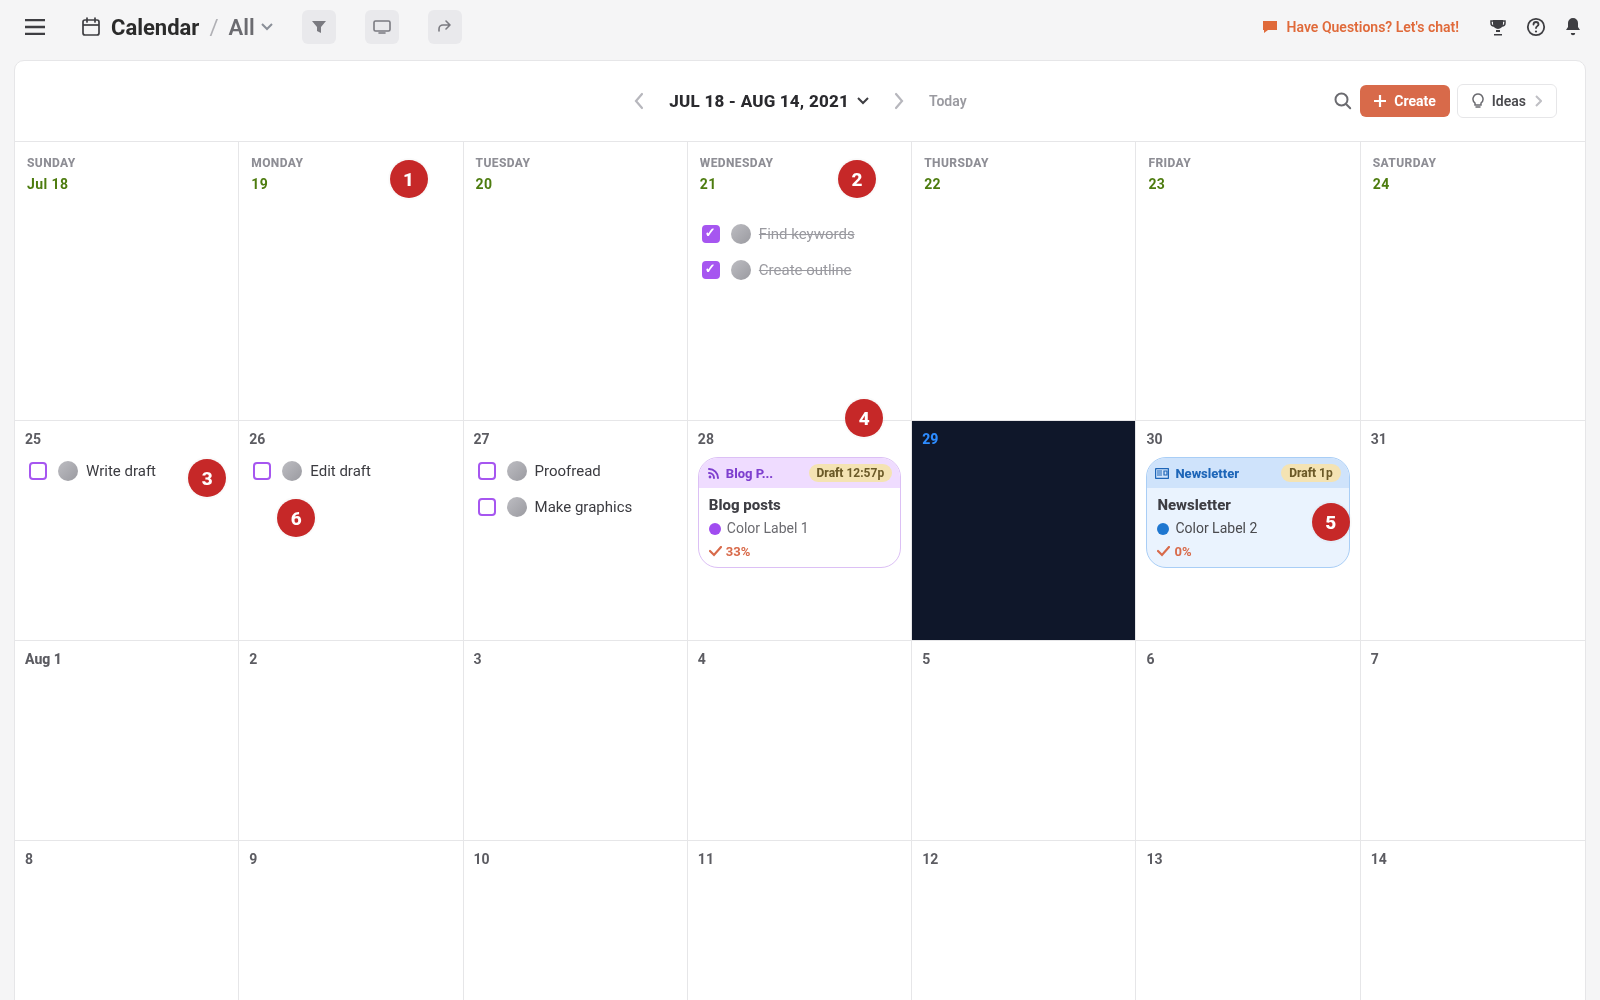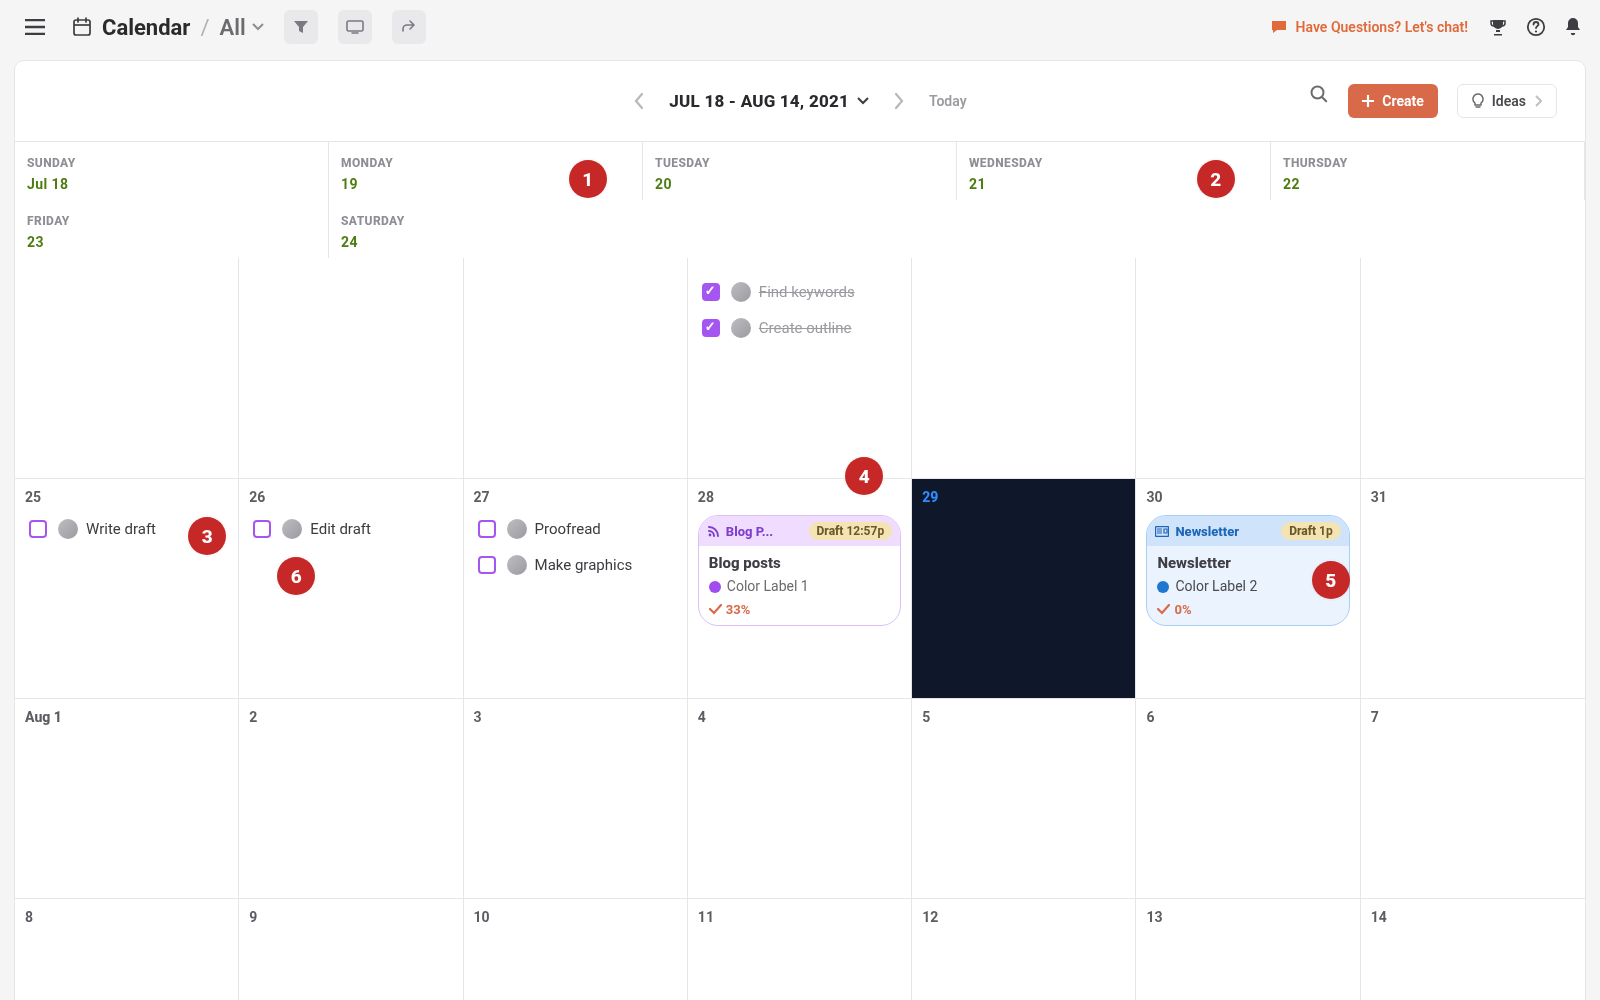--- a/index.html
+++ b/index.html
@@ -13,44 +13,44 @@
     --purple:#a656f0;
     --blue:#2d8cff;
     --yellow:#f4e3b3;
     --soft-purple:#efdcff;
     --soft-blue:#cfe3fb;
     --badge-red:#c62828;
   }
   *{box-sizing:border-box;font-family:-apple-system,BlinkMacSystemFont,"Segoe UI",Roboto,Helvetica,Arial,sans-serif}
   body{margin:0;background:var(--bg);color:var(--text);font-size:14px;padding:0 4px}
   
-  .topbar{display:flex;align-items:center;gap:20px;padding:10px 14px}
+  .topbar{display:flex;align-items:center;gap:29px;padding:10px 14px}
   .icon-btn{width:34px;height:34px;display:inline-flex;align-items:center;justify-content:center;border-radius:6px;color:#555}
   .icon-btn.boxed{background:#e9e9ec}
   .breadcrumb{display:flex;align-items:center;gap:10px;font-size:22px;font-weight:700;color:#2b2b2b}
   .breadcrumb .slash{color:#b0b0b5;font-weight:400}
   .crumb-view{color:#6b6b70;font-weight:600;display:flex;align-items:center;gap:6px}
   .spacer{flex:1}
   .chat-link{color:#e06a3a;font-weight:600;display:flex;align-items:center;gap:8px}
   .top-right{display:flex;align-items:center;gap:18px;color:#3e3e42}
   
   .cal-frame{margin:6px 10px 20px;background:var(--bg-page);border:1px solid var(--border);border-radius:10px;overflow:hidden}
   .cal-header{display:flex;align-items:center;gap:12px;padding:14px 18px;border-bottom:1px solid var(--border)}
   .range-nav{display:flex;align-items:center;gap:24px;margin:16px auto}
   .range-text{font-weight:800;font-size:17px;letter-spacing:.2px;color:#2a2a2e;display:flex;align-items:center;gap:8px}
   .chev{color:#b7b7bd;font-size:18px}
   .today-link{color:#9a9aa0;font-weight:600}
-  .cal-header .right-tools{position:absolute;right:28px;display:flex;gap:19px}
+  .cal-header .right-tools{position:absolute;right:28px;display:flex;align-items:center;gap:7px}
   .cal-header{position:relative}
   .btn{display:inline-flex;align-items:center;gap:8px;border-radius:6px;padding:8px 14px;font-weight:700}
   .btn.create{background:var(--orange);color:#fff}
   .btn.ideas{background:#fff;border:1px solid var(--border);color:#4a4a4e;font-weight:600}
   .btn.ideas .chev-r{color:#bfbfc4}
   
-  .day-headers{display:grid;grid-template-columns:repeat(5,1fr)}
+  .day-headers{display:grid;grid-template-columns:repeat(7,1fr)}
   .day-headers .dh{padding:14px 12px 30px;font-size:12px;font-weight:800;color:#8e8e95;letter-spacing:.4px;border-right:1px solid var(--border);position:relative}
   .day-headers .dh:last-child{border-right:none}
   .day-headers .dh .dnum{position:absolute;left:12px;top:34px;font-size:14px;font-weight:700;color:#4d7c0f}
   .weeks{display:grid;grid-template-rows:220px 220px 200px 200px}
   .week{display:grid;grid-template-columns:repeat(7,1fr);border-top:1px solid var(--border)}
   .week .cell{border-right:1px solid var(--border);padding:10px 10px 8px;position:relative;background:#fff}
   .week .cell:last-child{border-right:none}
   .week .cell.today{background:#0f172a}
   .date-label{font-size:14px;font-weight:700;color:#5c5c62}
   .date-label.month{font-weight:800}

